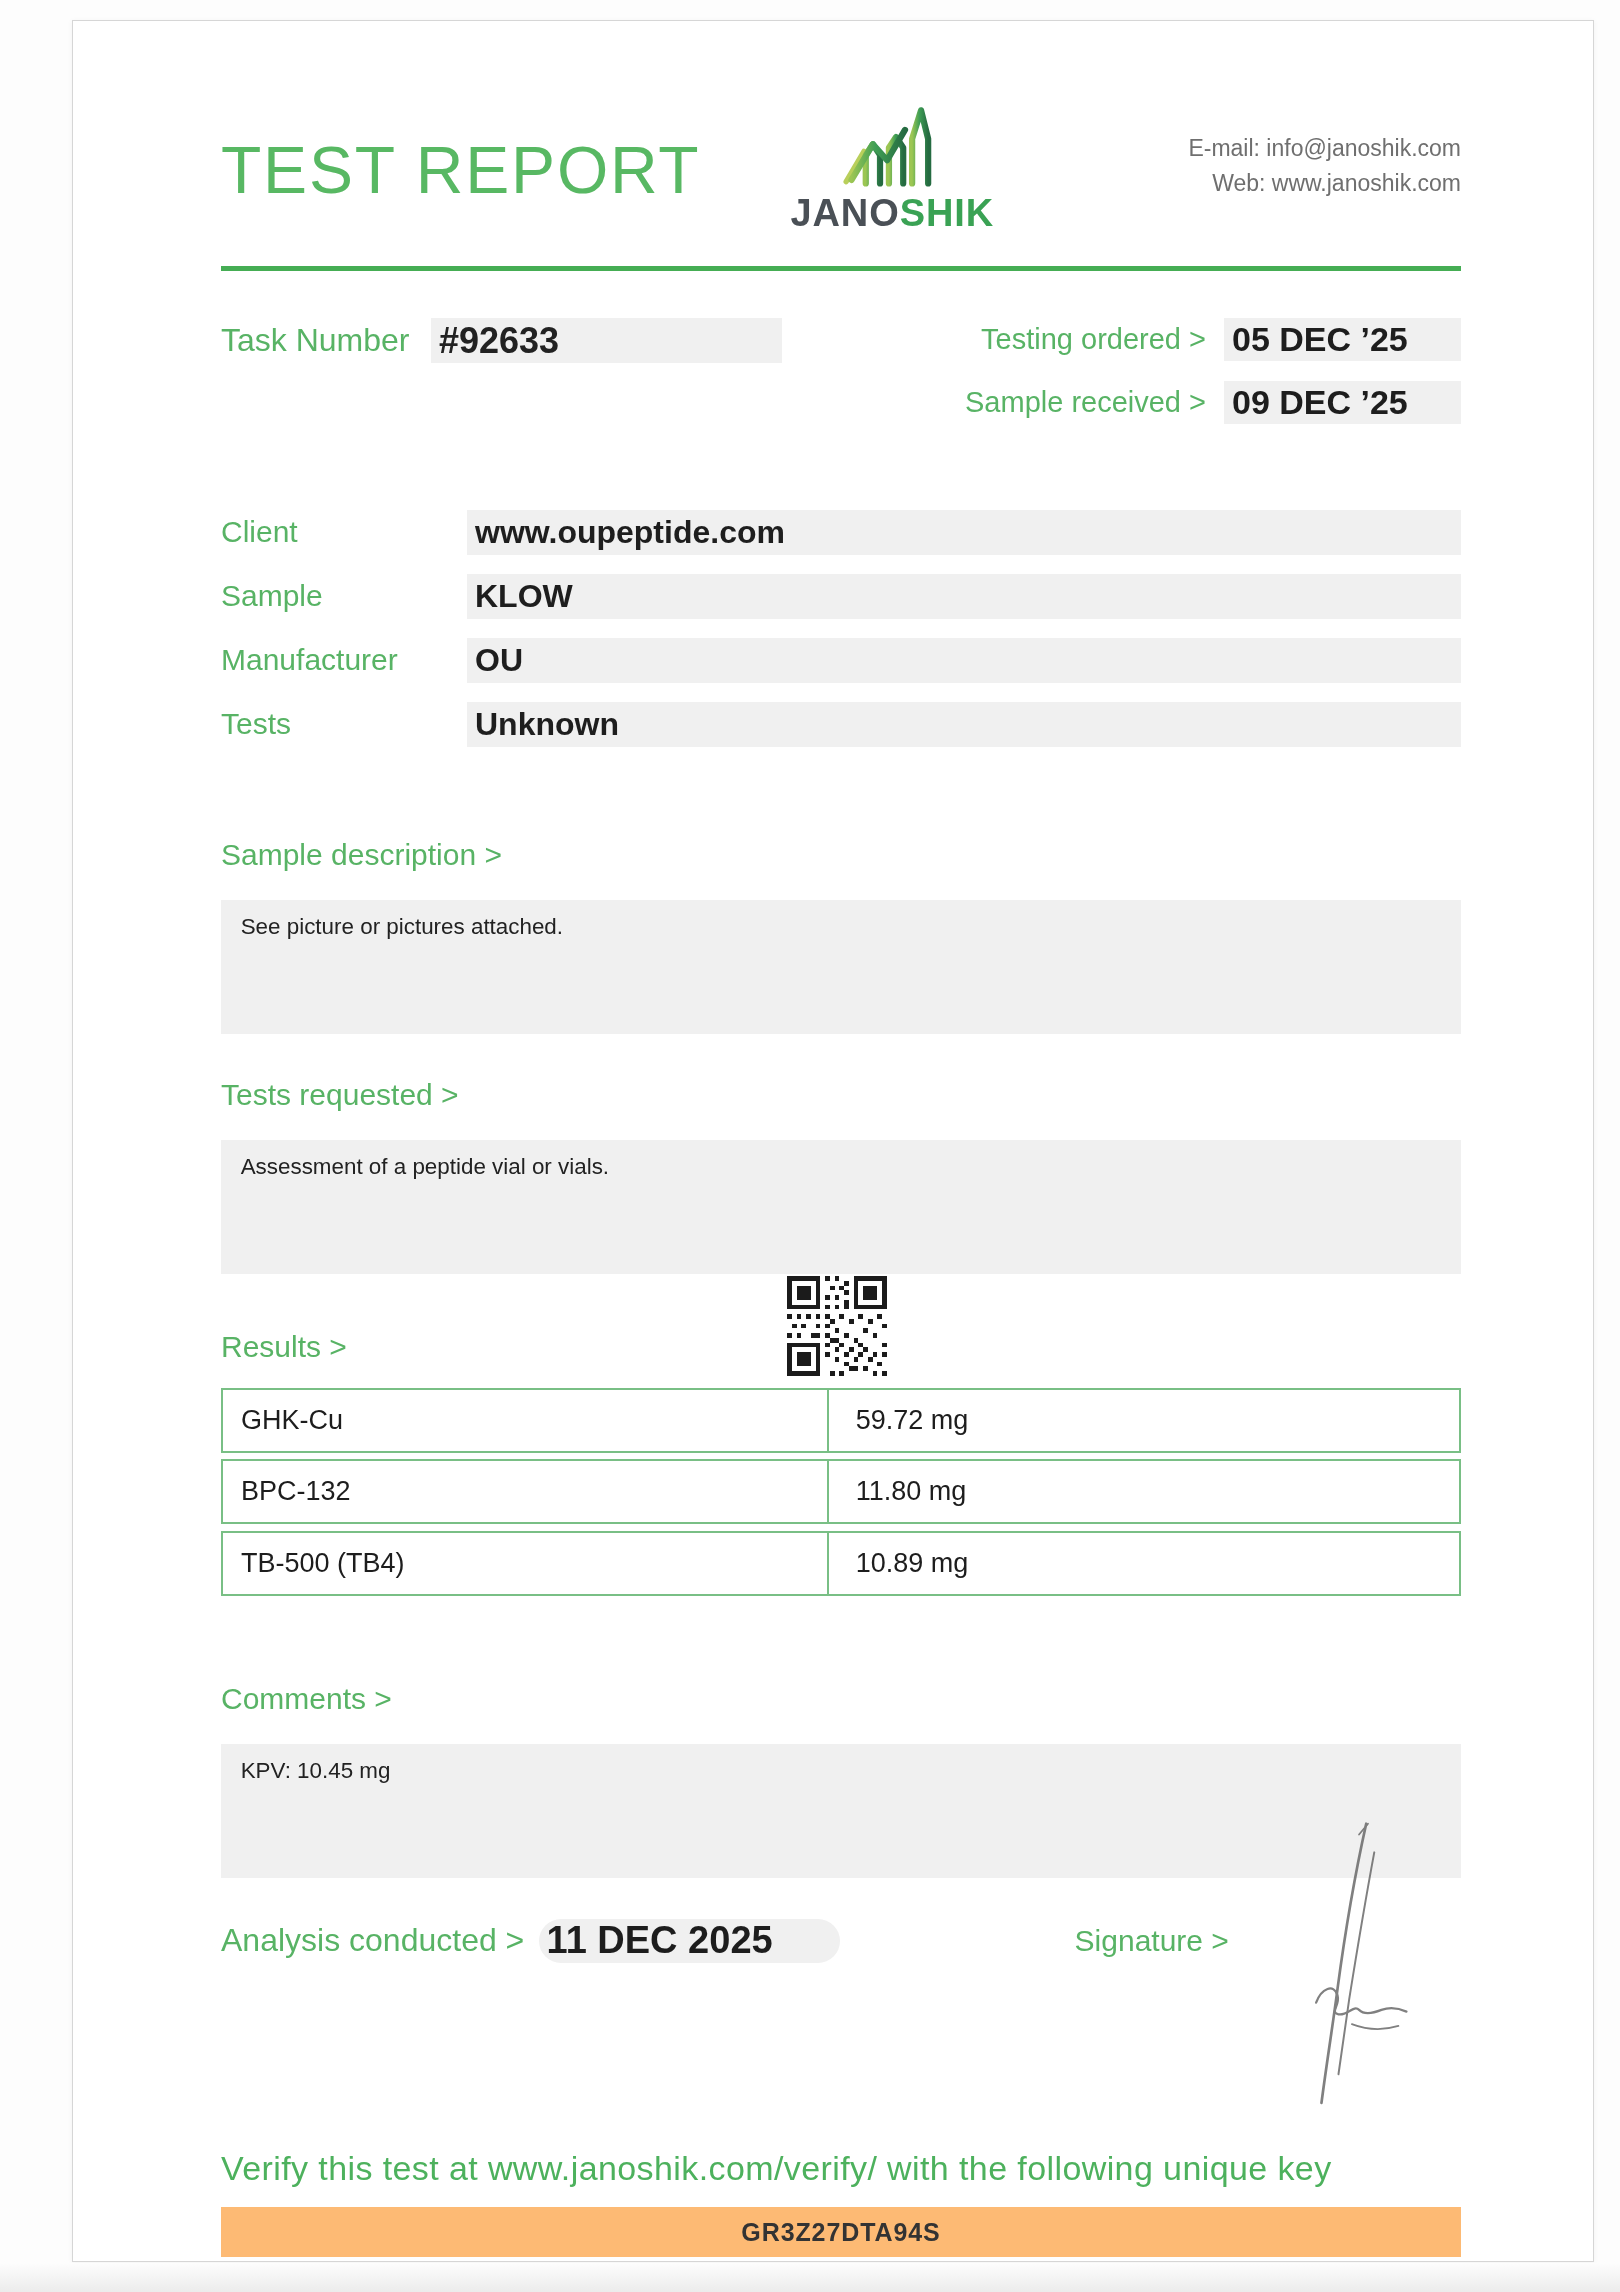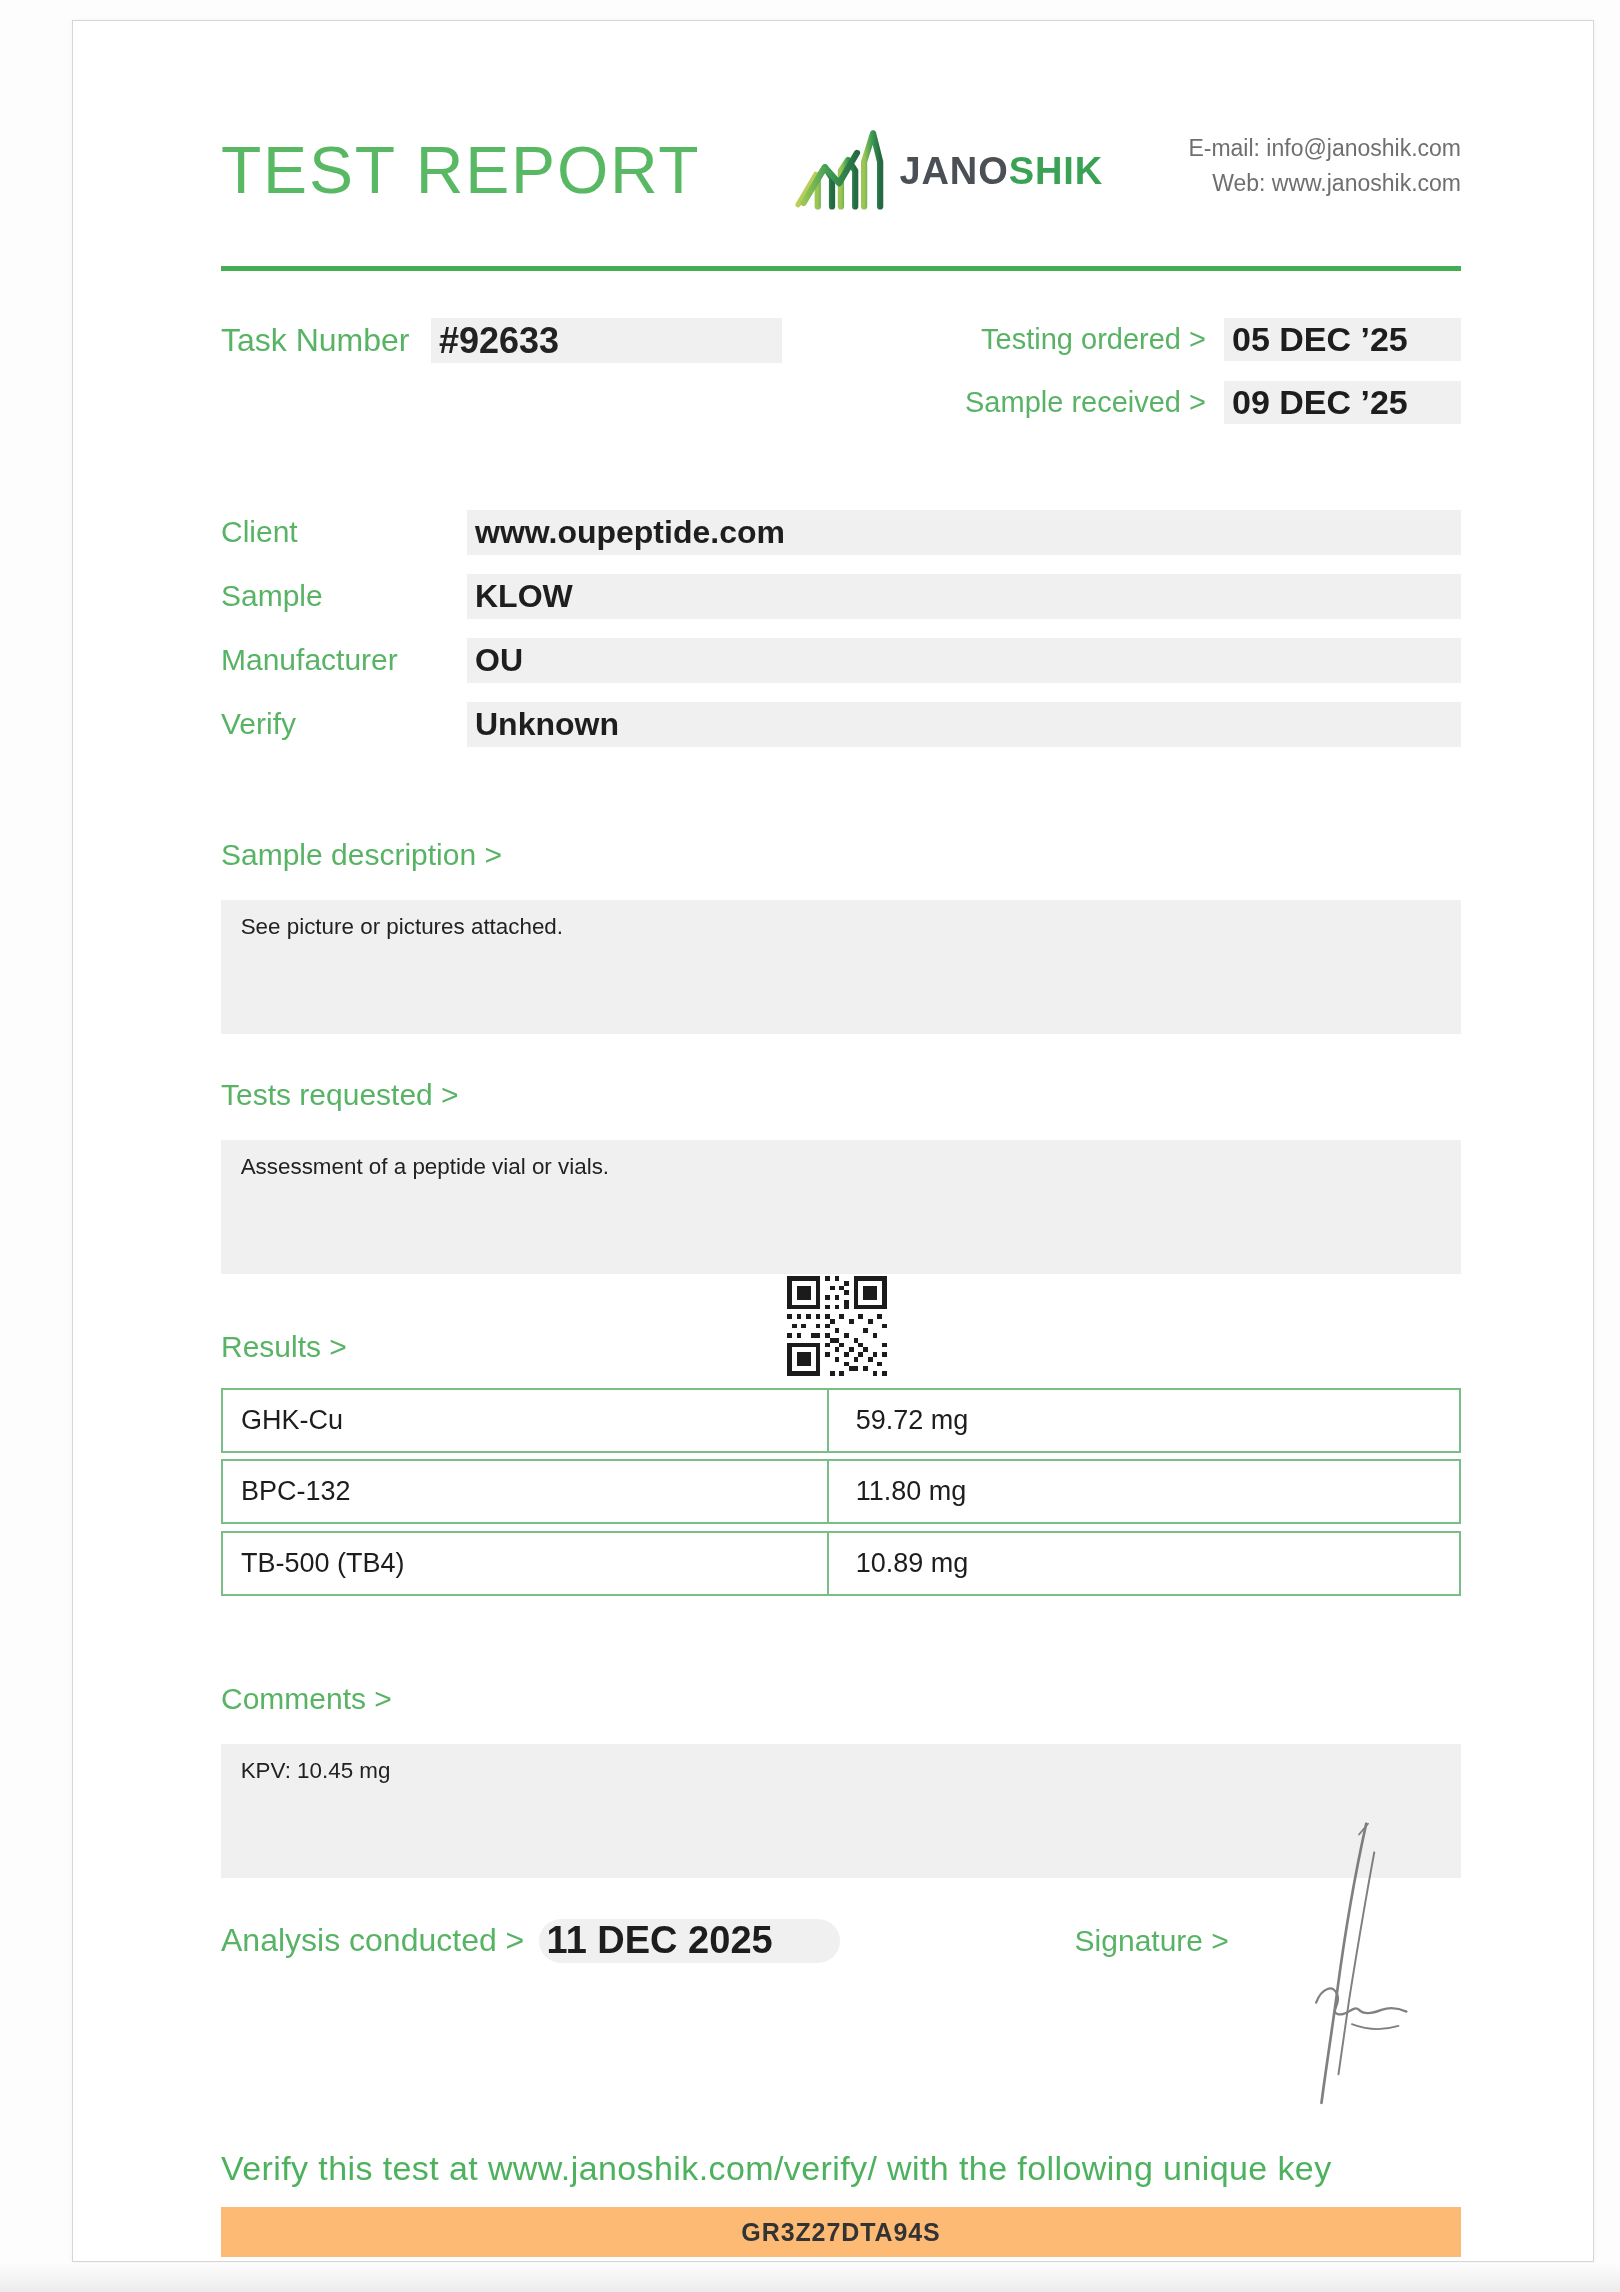--- a/index.html
+++ b/index.html
@@ -12,21 +12,21 @@
   .paper{
     position:absolute;left:72px;top:19.7px;width:1520px;height:2240px;
     background:#ffffff;border:0.9px solid #d6d6d6;box-shadow:0 0.9px 5.4px rgba(0,0,0,.05);
     filter:blur(0.3px);
   }
   .content{position:absolute;left:148px;top:0;width:1240px;}
 
   
   .header{display:flex;align-items:center;margin-top:77px;height:145px;}
   .title{font-size:66px;font-weight:500;color:#58b863;letter-spacing:1.8px;line-height:1;margin:0;}
-  .logo{display:flex;flex-direction:row;align-items:center;margin-left:90px;}
+  .logo{display:flex;flex-direction:column;align-items:center;margin-left:90px;}
   .logo-text{font-size:38px;font-weight:700;letter-spacing:0.9px;margin-top:1.8px;}
   .logo-text .jano{color:#4a5056;}
   .logo-text .shik{color:#3aa254;}
   .contact{margin-left:auto;text-align:right;font-size:23px;color:#6f6f6f;line-height:1.5;margin-top:-9px;}
 
   .rule{height:5.4px;background:#45ad54;margin-top:23px;}
 
   
   .g-label{color:#58b365;font-size:32px;white-space:nowrap;}
   .value-box{background:#f0f0f0;height:45px;display:flex;align-items:center;padding:0 8px;box-sizing:border-box;}
@@ -152,21 +152,21 @@
             <span>KLOW</span>
           </div>
       </div>
       <div class="detail-row">
         <span class="g-label detail-label">Manufacturer</span>
         <div class="value-box detail-box">
             <span>OU</span>
           </div>
       </div>
       <div class="detail-row">
-        <span class="g-label detail-label">Verify</span>
+        <span class="g-label detail-label">Tests</span>
         <div class="value-box detail-box">
             <span>Unknown</span>
           </div>
       </div>
     </div>
 
     <div class="section sec-desc">
       <h2 class="sec-head">Sample description &gt;</h2>
       <div class="text-box"><span>See picture or pictures attached.</span></div>
     </div>

